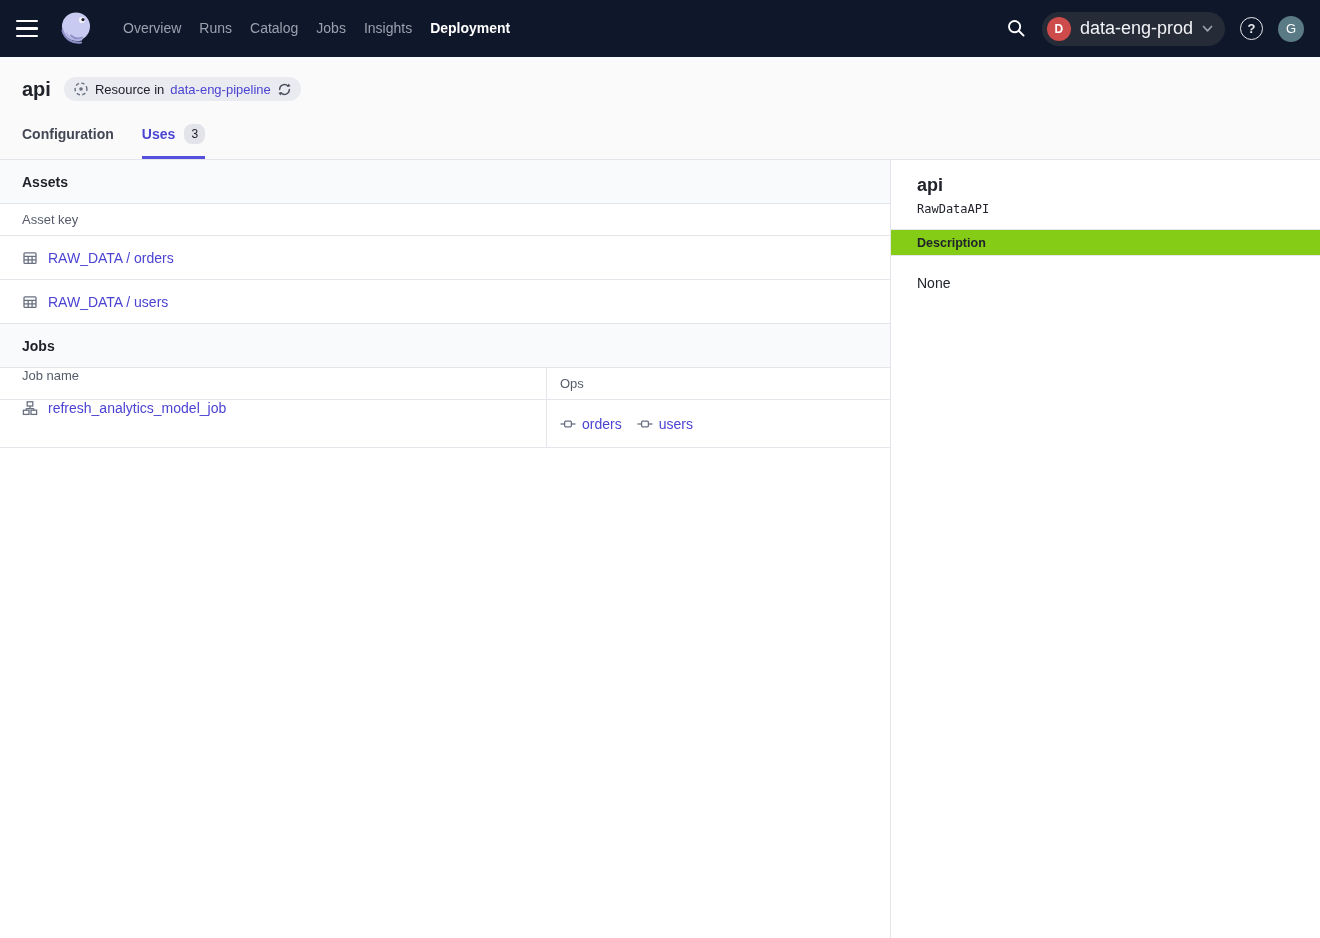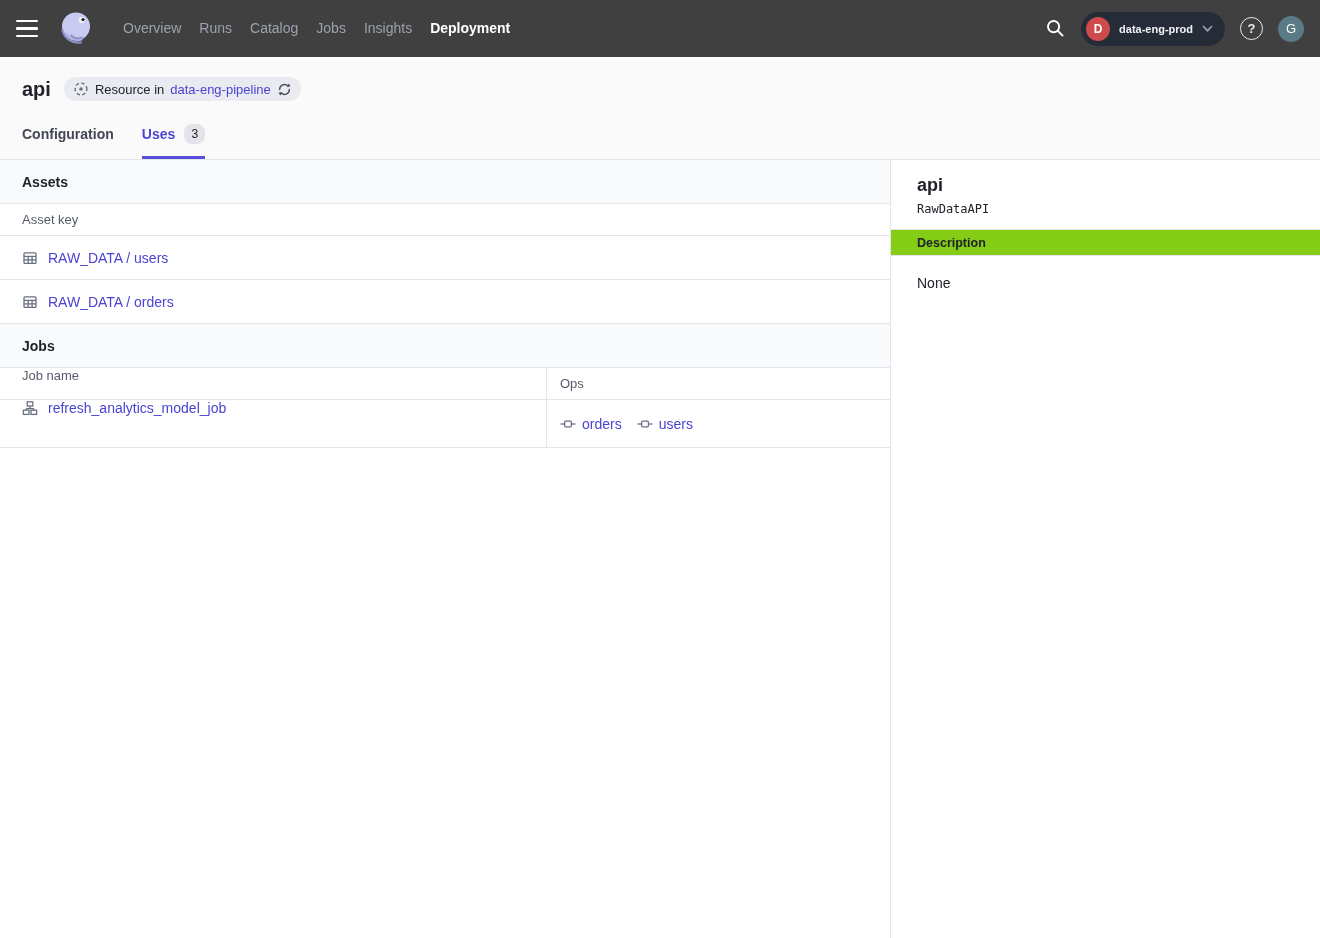--- a/index.html
+++ b/index.html
@@ -7,21 +7,21 @@
   body {
     font-family: "Liberation Sans", "DejaVu Sans", sans-serif;
     background: #ffffff;
     color: #21232B;
     overflow: hidden;
     font-size: 14px;
   }
   
   .nav {
     height: 57px;
-    background: #404040;
+    background: #0f172a;
     display: flex;
     align-items: center;
     padding: 5px 16px;
   }
   .hamburger {
     width: 30px; height: 30px;
     display: flex; flex-direction: column; justify-content: center; gap: 5px;
     cursor: pointer; background: none; border: none;
   }
   .hamburger span { display:block; width: 22px; height: 2.5px; background: #fff; border-radius: 1px; }
@@ -45,21 +45,21 @@
     height: 34px; border-radius: 17px;
     padding: 0 12px 0 5px;
     border: none; cursor: pointer;
   }
   .deploy-avatar {
     width: 24px; height: 24px; border-radius: 50%;
     background: #CE4B4B; color: #fff;
     font-size: 12px; font-weight: 700;
     display:flex; align-items:center; justify-content:center;
   }
-  .deploy-label { color: #F2F3F6; font-size: 11px; font-weight: 700; }
+  .deploy-label { color: #F2F3F6; font-size: 18px; font-weight: 400; }
   .help-circle {
     width: 23px; height: 23px; border-radius: 50%;
     border: 1.8px solid #E8EAEE;
     color: #E8EAEE; font-size: 13px; font-weight: 700;
     display:flex; align-items:center; justify-content:center;
     background: none; cursor: pointer;
   }
   .user-avatar {
     width: 26px; height: 26px; border-radius: 50%;
     background: #5A7A85; color: #fff;
@@ -241,31 +241,31 @@
       <span>Asset key</span>
     </div>
     <div class="asset-row">
       <svg width="16" height="16" viewBox="0 0 16 16">
         <rect x="2" y="2.8" width="12" height="10.6" rx="1" stroke="#697080" stroke-width="1.3" fill="none"></rect>
         <line x1="2" y1="6.4" x2="14" y2="6.4" stroke="#697080" stroke-width="1.3"></line>
         <line x1="2" y1="9.9" x2="14" y2="9.9" stroke="#697080" stroke-width="1.3"></line>
         <line x1="6.2" y1="6.4" x2="6.2" y2="13.4" stroke="#697080" stroke-width="1.3"></line>
         <line x1="10.1" y1="6.4" x2="10.1" y2="13.4" stroke="#697080" stroke-width="1.3"></line>
       </svg>
-      <a class="row-link">RAW_DATA / users</a>
+      <a class="row-link">RAW_DATA / orders</a>
     </div>
     <div class="asset-row">
       <svg width="16" height="16" viewBox="0 0 16 16">
         <rect x="2" y="2.8" width="12" height="10.6" rx="1" stroke="#697080" stroke-width="1.3" fill="none"></rect>
         <line x1="2" y1="6.4" x2="14" y2="6.4" stroke="#697080" stroke-width="1.3"></line>
         <line x1="2" y1="9.9" x2="14" y2="9.9" stroke="#697080" stroke-width="1.3"></line>
         <line x1="6.2" y1="6.4" x2="6.2" y2="13.4" stroke="#697080" stroke-width="1.3"></line>
         <line x1="10.1" y1="6.4" x2="10.1" y2="13.4" stroke="#697080" stroke-width="1.3"></line>
       </svg>
-      <a class="row-link">RAW_DATA / orders</a>
+      <a class="row-link">RAW_DATA / users</a>
     </div>
 
     <div class="section-band">
       <span>Jobs</span>
     </div>
     <div class="jobs-header-row">
       <div class="cell-jobname">
         <span>Job name</span>
       </div>
       <div class="cell-ops">

